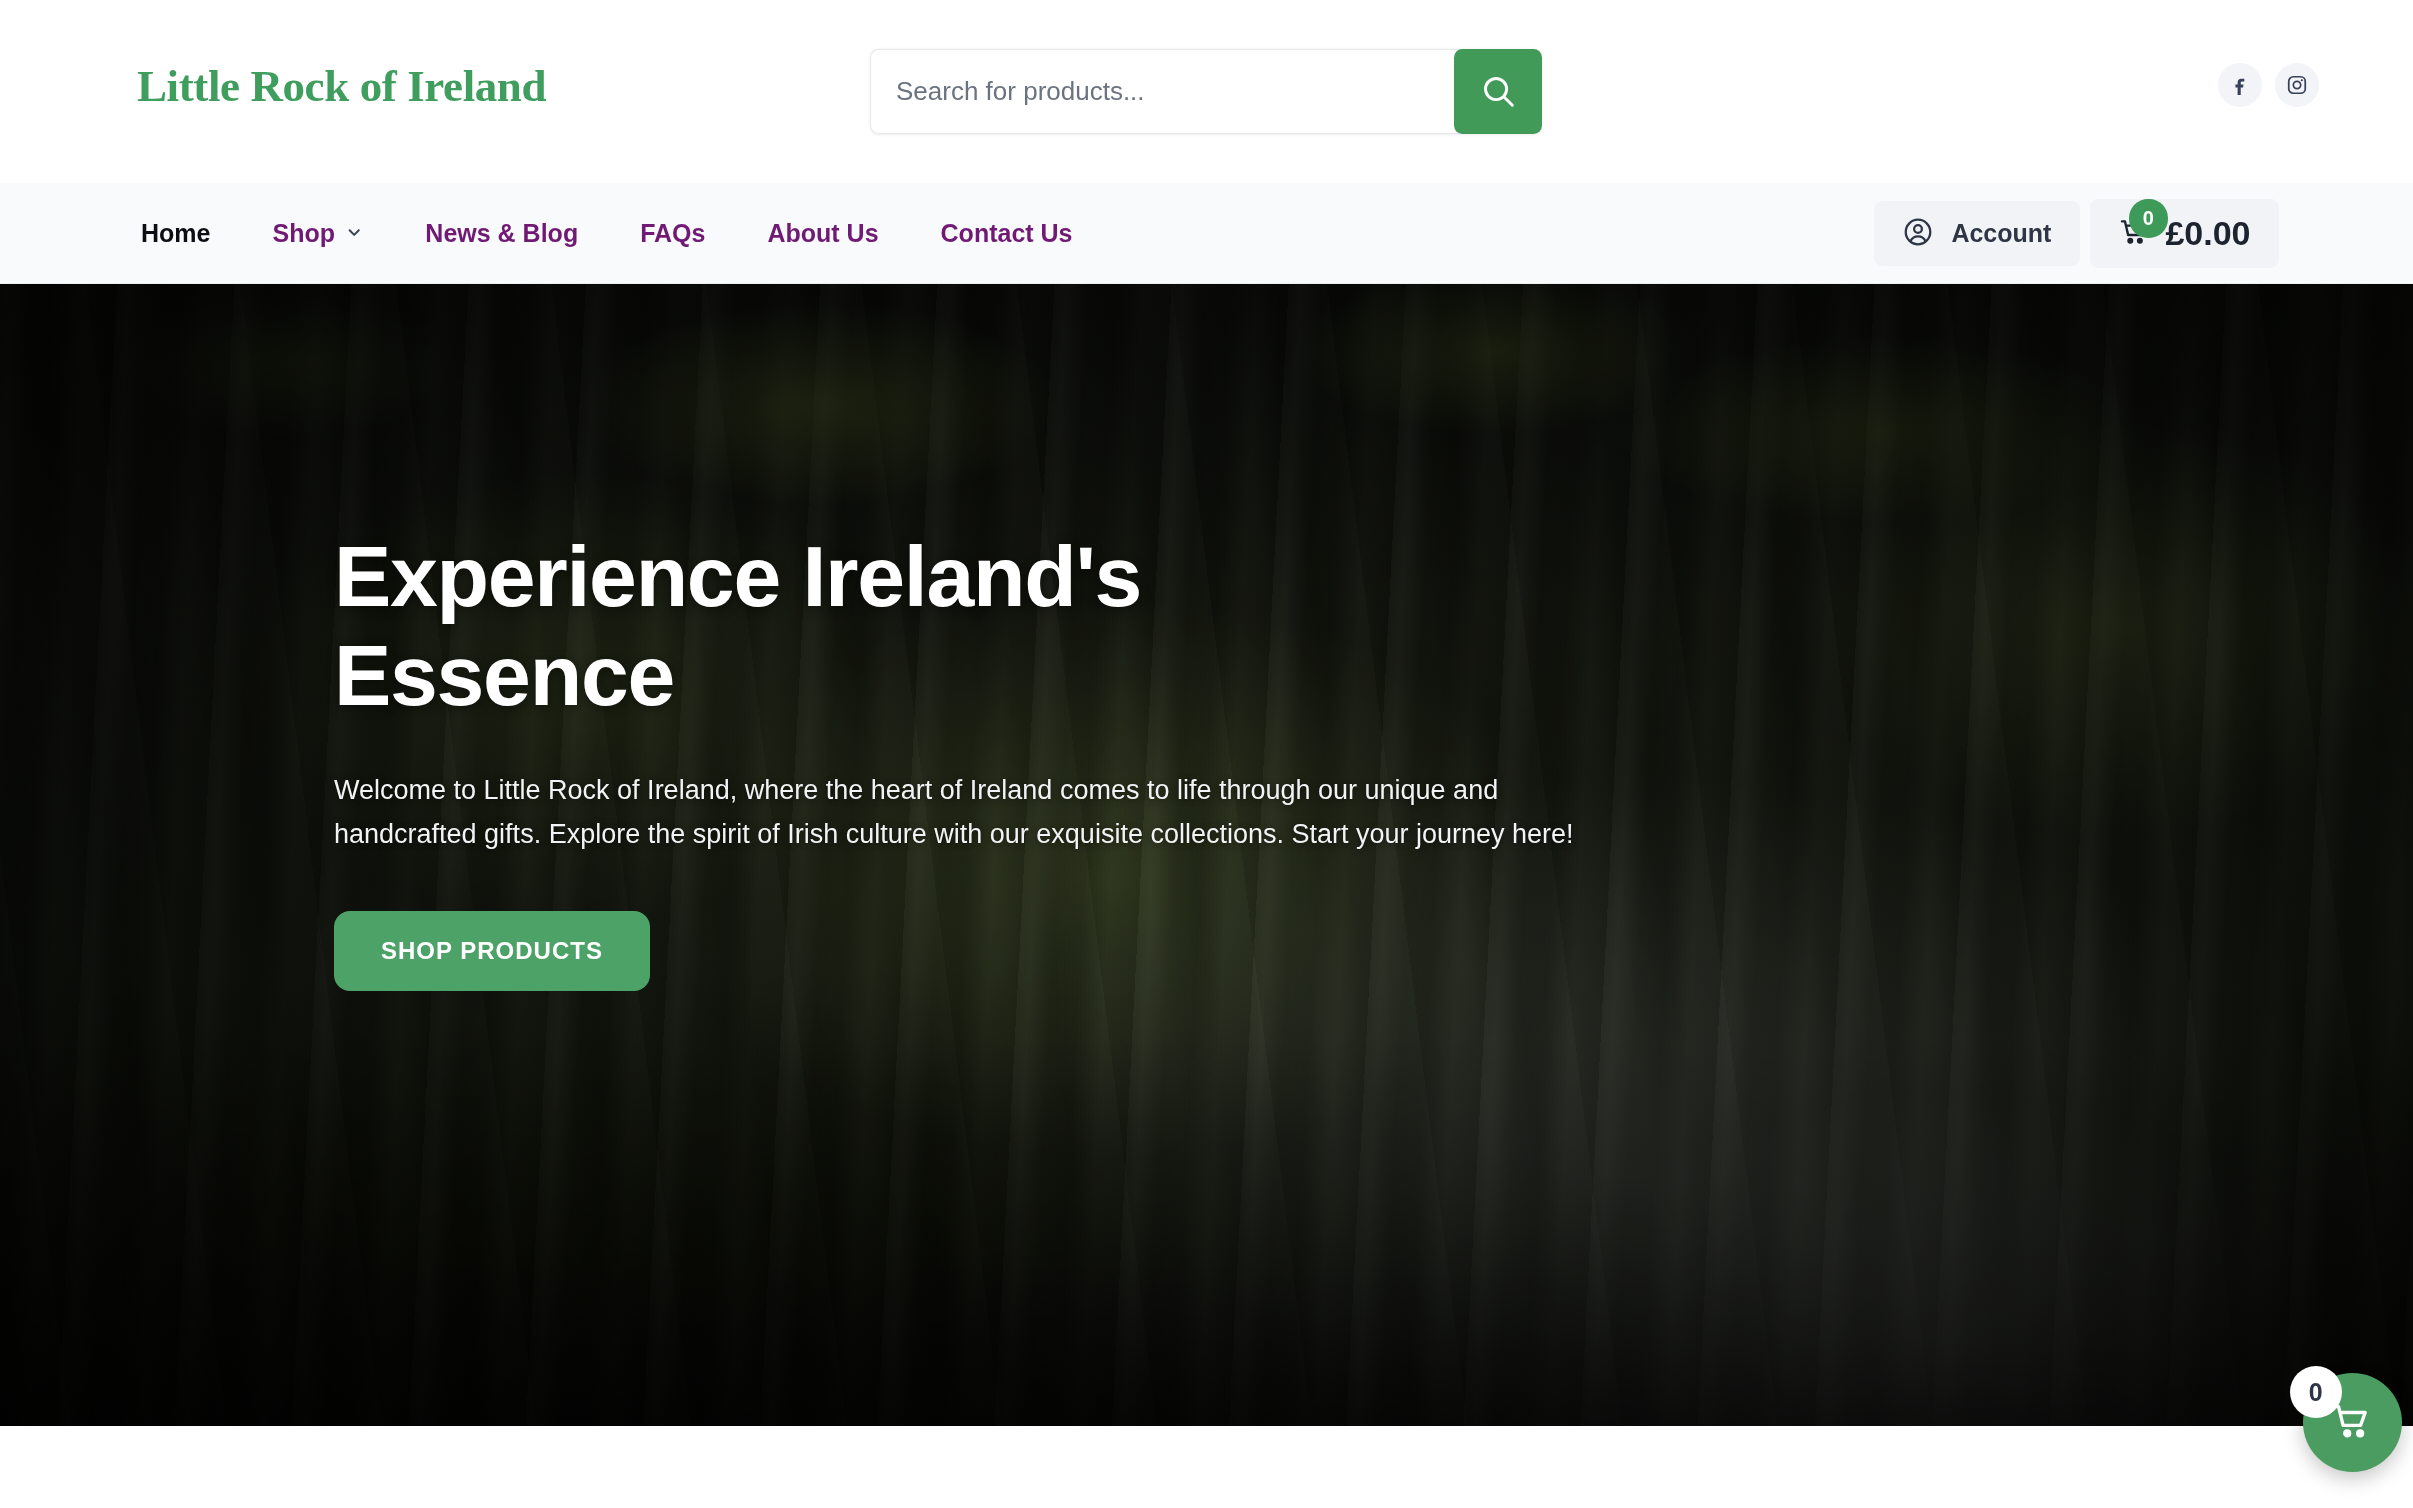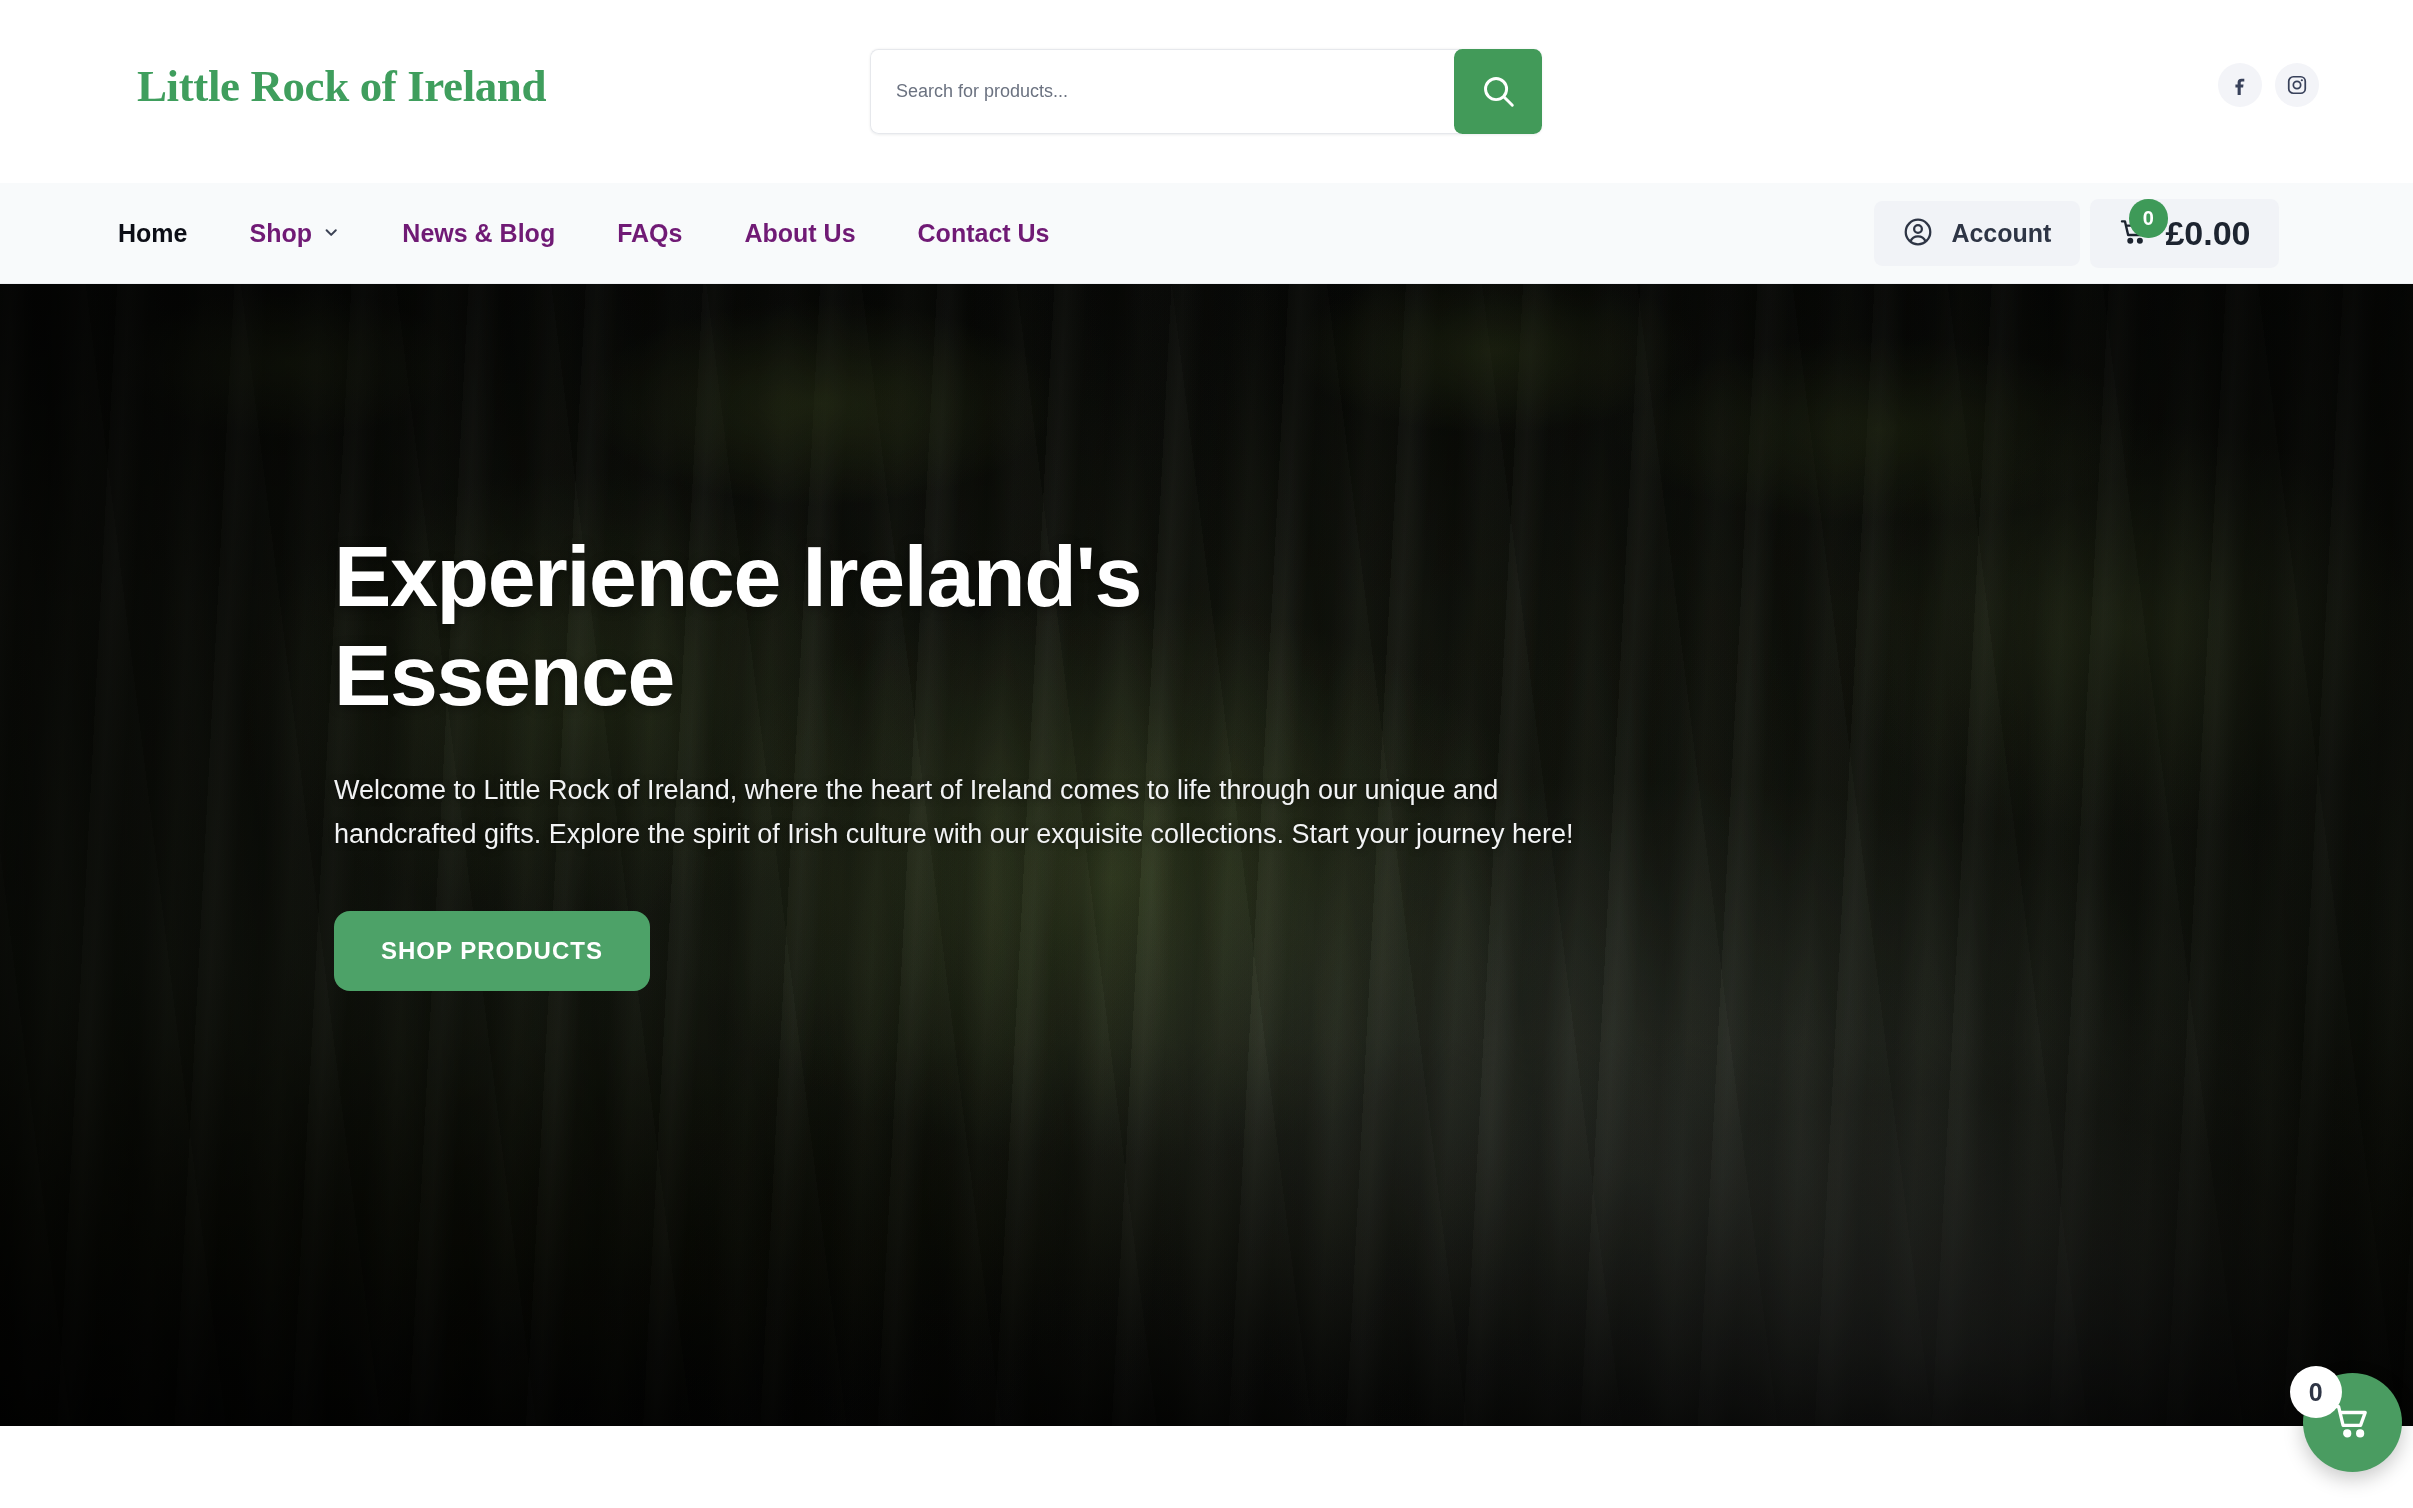--- a/index.html
+++ b/index.html
@@ -34,21 +34,21 @@
     background: #ffffff;
     box-shadow: 0 0.8px 2.5px rgba(16,24,40,0.08);
   }
   .search-input {
     flex: 1;
     border: 0.8px solid #e6e8ec;
     border-right: none;
     border-radius: 8.4px 0 0 8.4px;
     padding: 0 25px;
     font-family: "Liberation Sans", sans-serif;
-    font-size: 18px;
+    font-size: 26px;
     color: #3b82f6;
     background: #fff;
     outline: none;
   }
   .search-input::placeholder { color: #6b7280; }
   .search-btn {
     width: 88px; height: 85px;
     background: #429a59;
     border: none;
     border-radius: 8.4px;
@@ -72,21 +72,21 @@
 
   
   .navbar {
     position: relative;
     width: 2413px; height: 101px;
     background: #f8fafb;
     border-bottom: 0.8px solid #eef0f3;
     display: flex; align-items: center;
   }
   .nav-links {
-    position: absolute; left: 118px;
+    position: absolute; left: 141px;
     display: flex; align-items: flex-end; gap: 0px;
   }
   .nav-item {
     display: flex; align-items: center; gap: 10px;
     padding: 0 31px;
     font-size: 25px;
     font-weight: 700;
     color: #701a75;
     cursor: pointer;
     white-space: nowrap;

